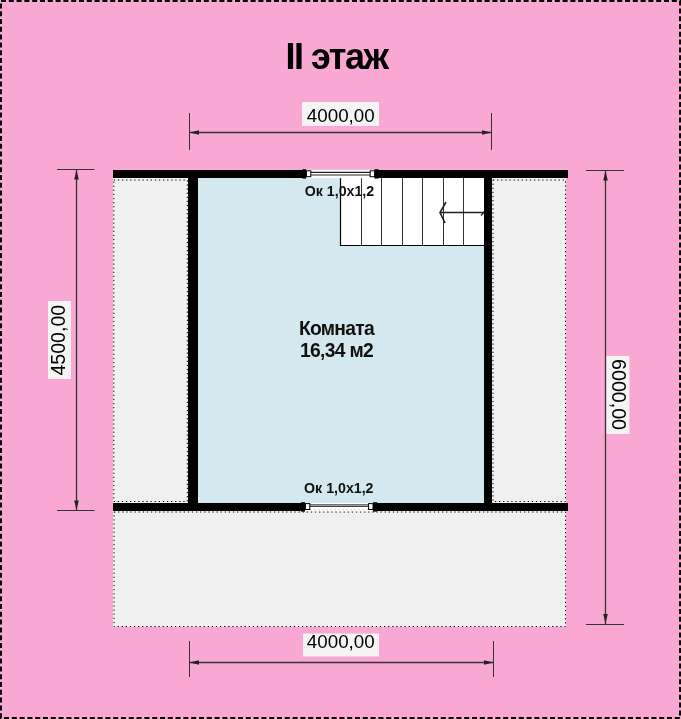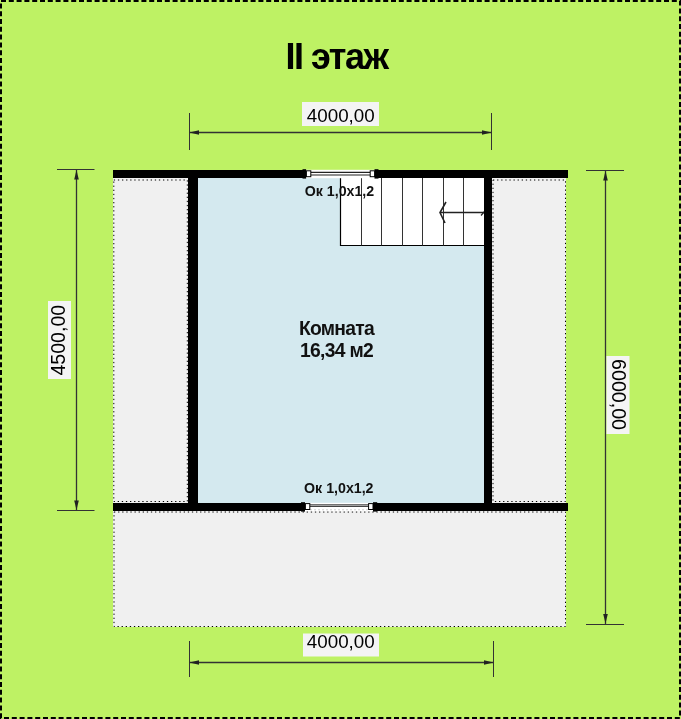--- a/index.html
+++ b/index.html
@@ -1,16 +1,16 @@
 <!DOCTYPE html>
 <html><head>
 <meta charset="utf-8">
 <style>
 html,body{margin:0;padding:0;background:#fff}
-#page{position:relative;width:681px;height:719px;background:#bef264;overflow:hidden;
+#page{position:relative;width:681px;height:719px;background:#f9a8d4;overflow:hidden;
 font-family:"Liberation Sans",sans-serif}
 #page svg{position:absolute;left:0;top:0;display:block}
 text{font-family:"Liberation Sans",sans-serif}
 </style>
 </head>
 <body>
 <div id="page">
 <svg width="681" height="719" viewBox="0 0 681 719">
 
 <g>

